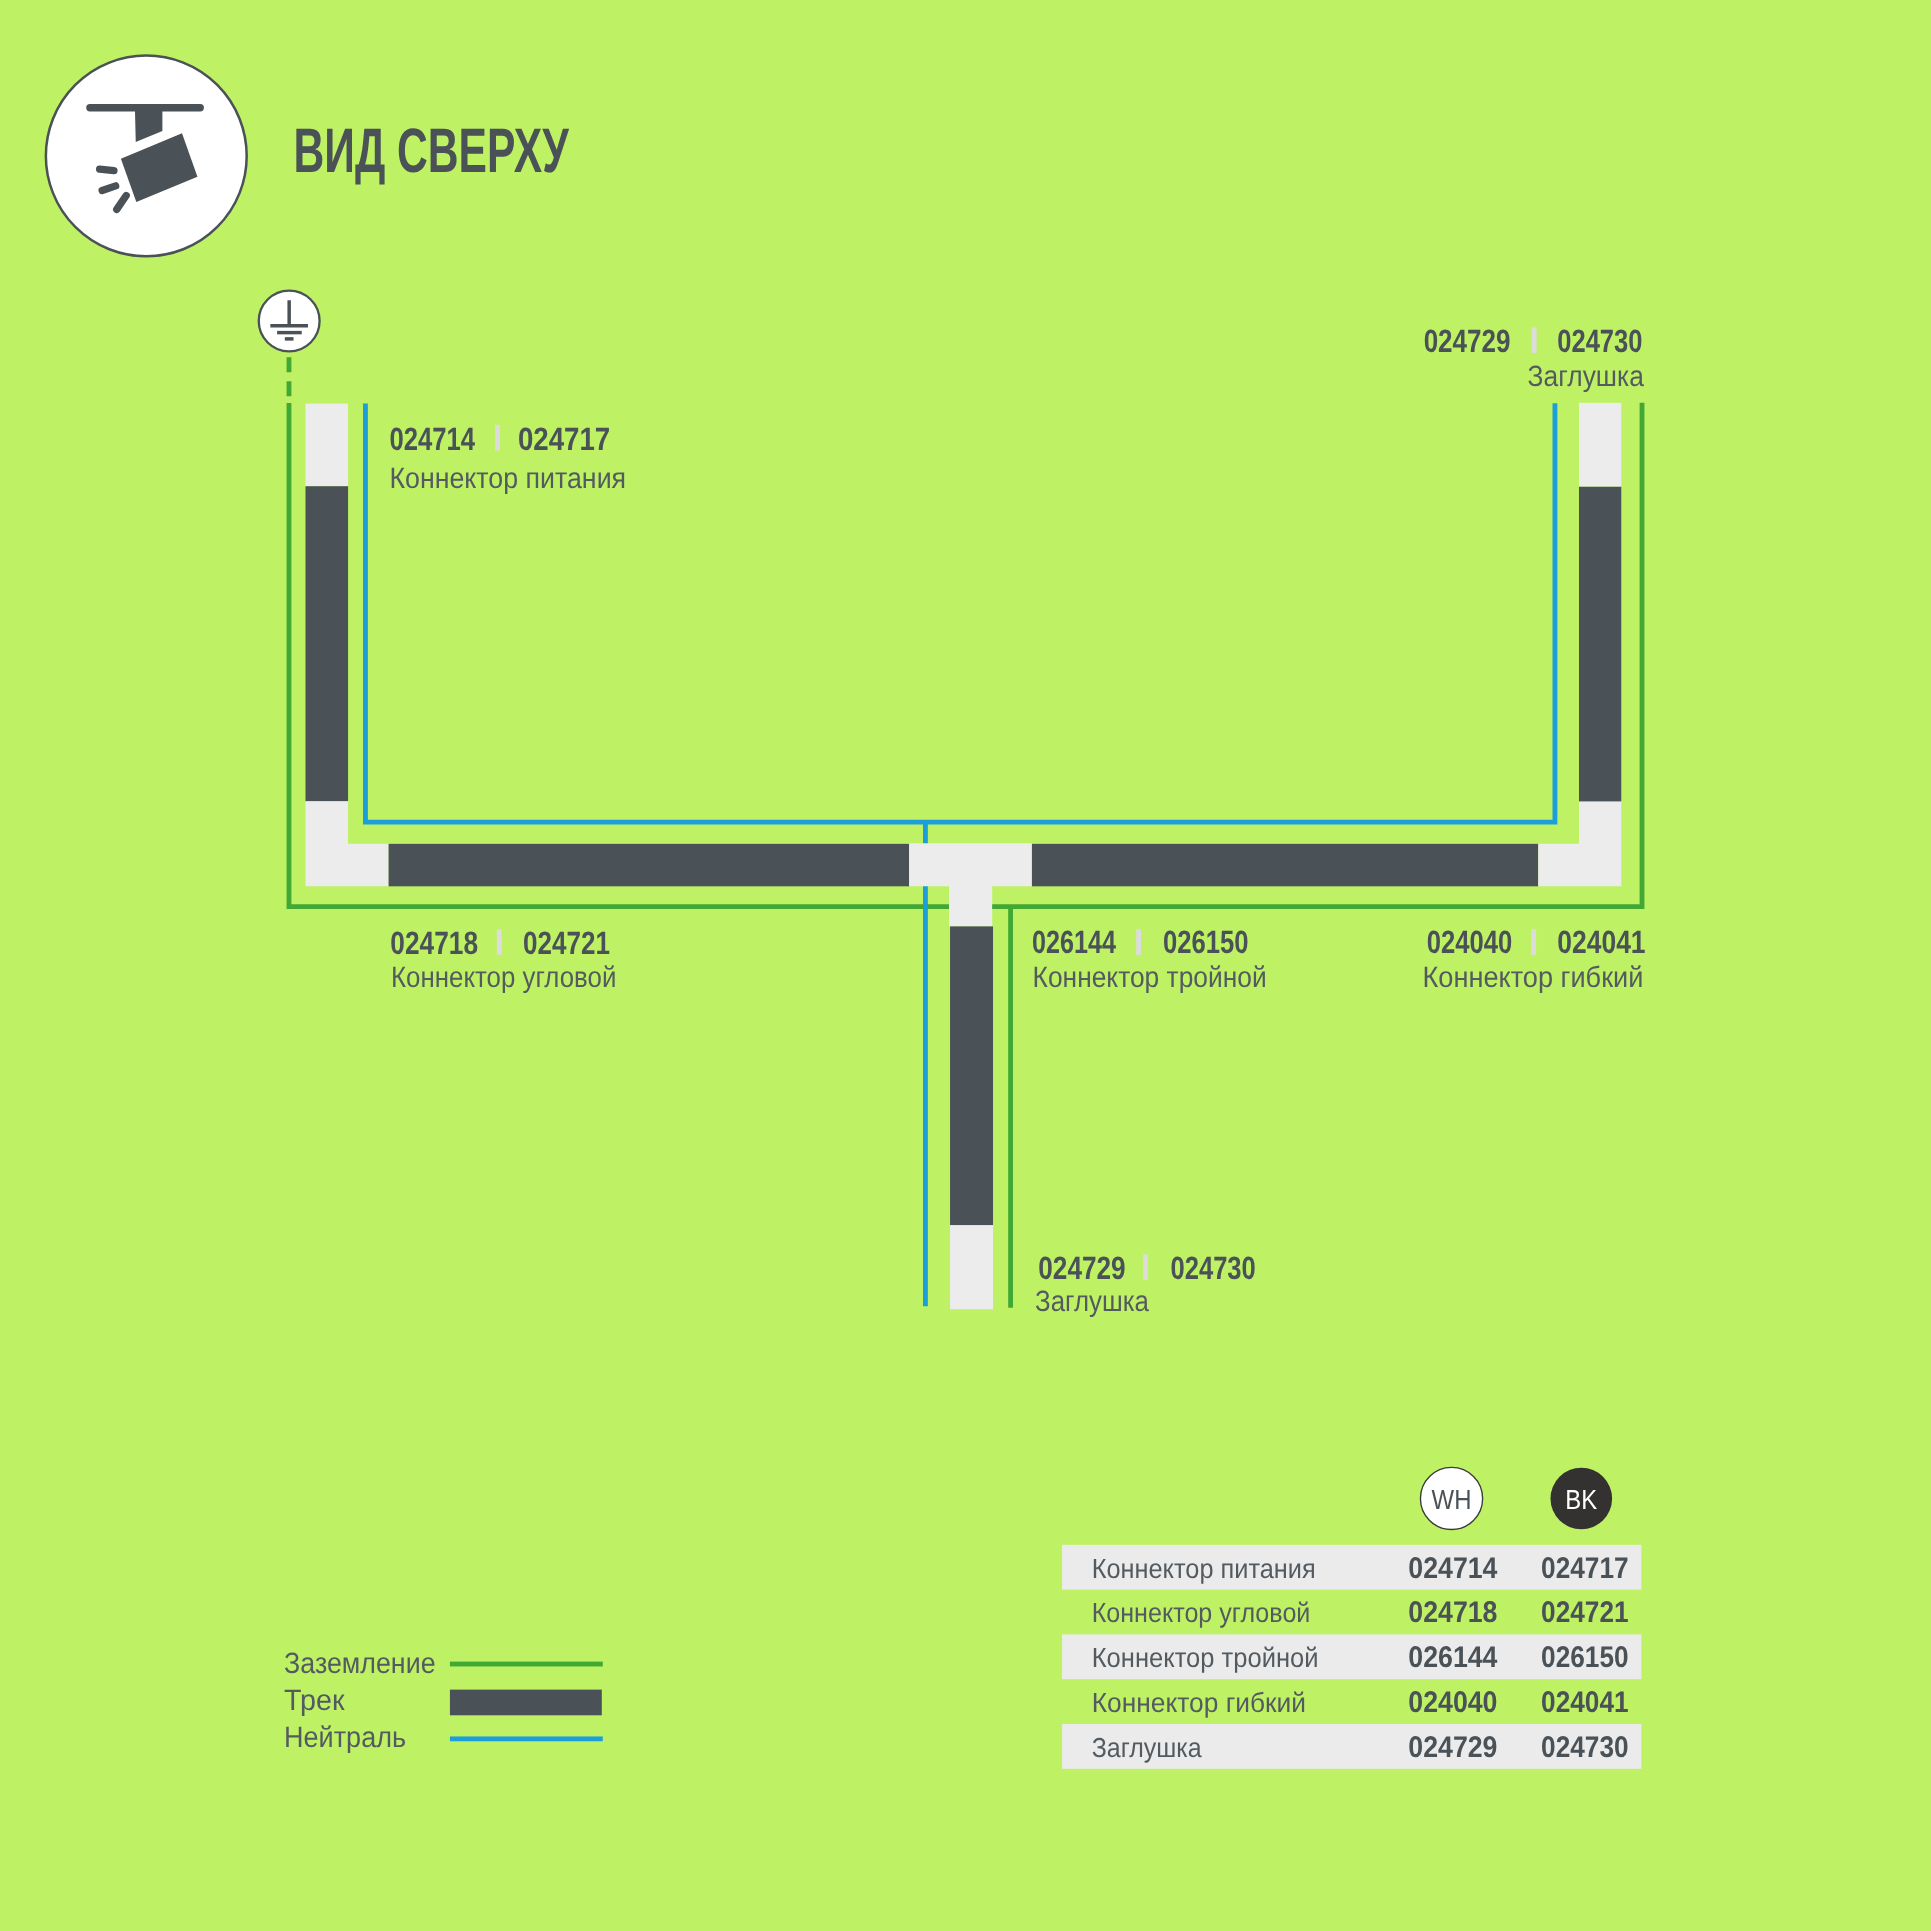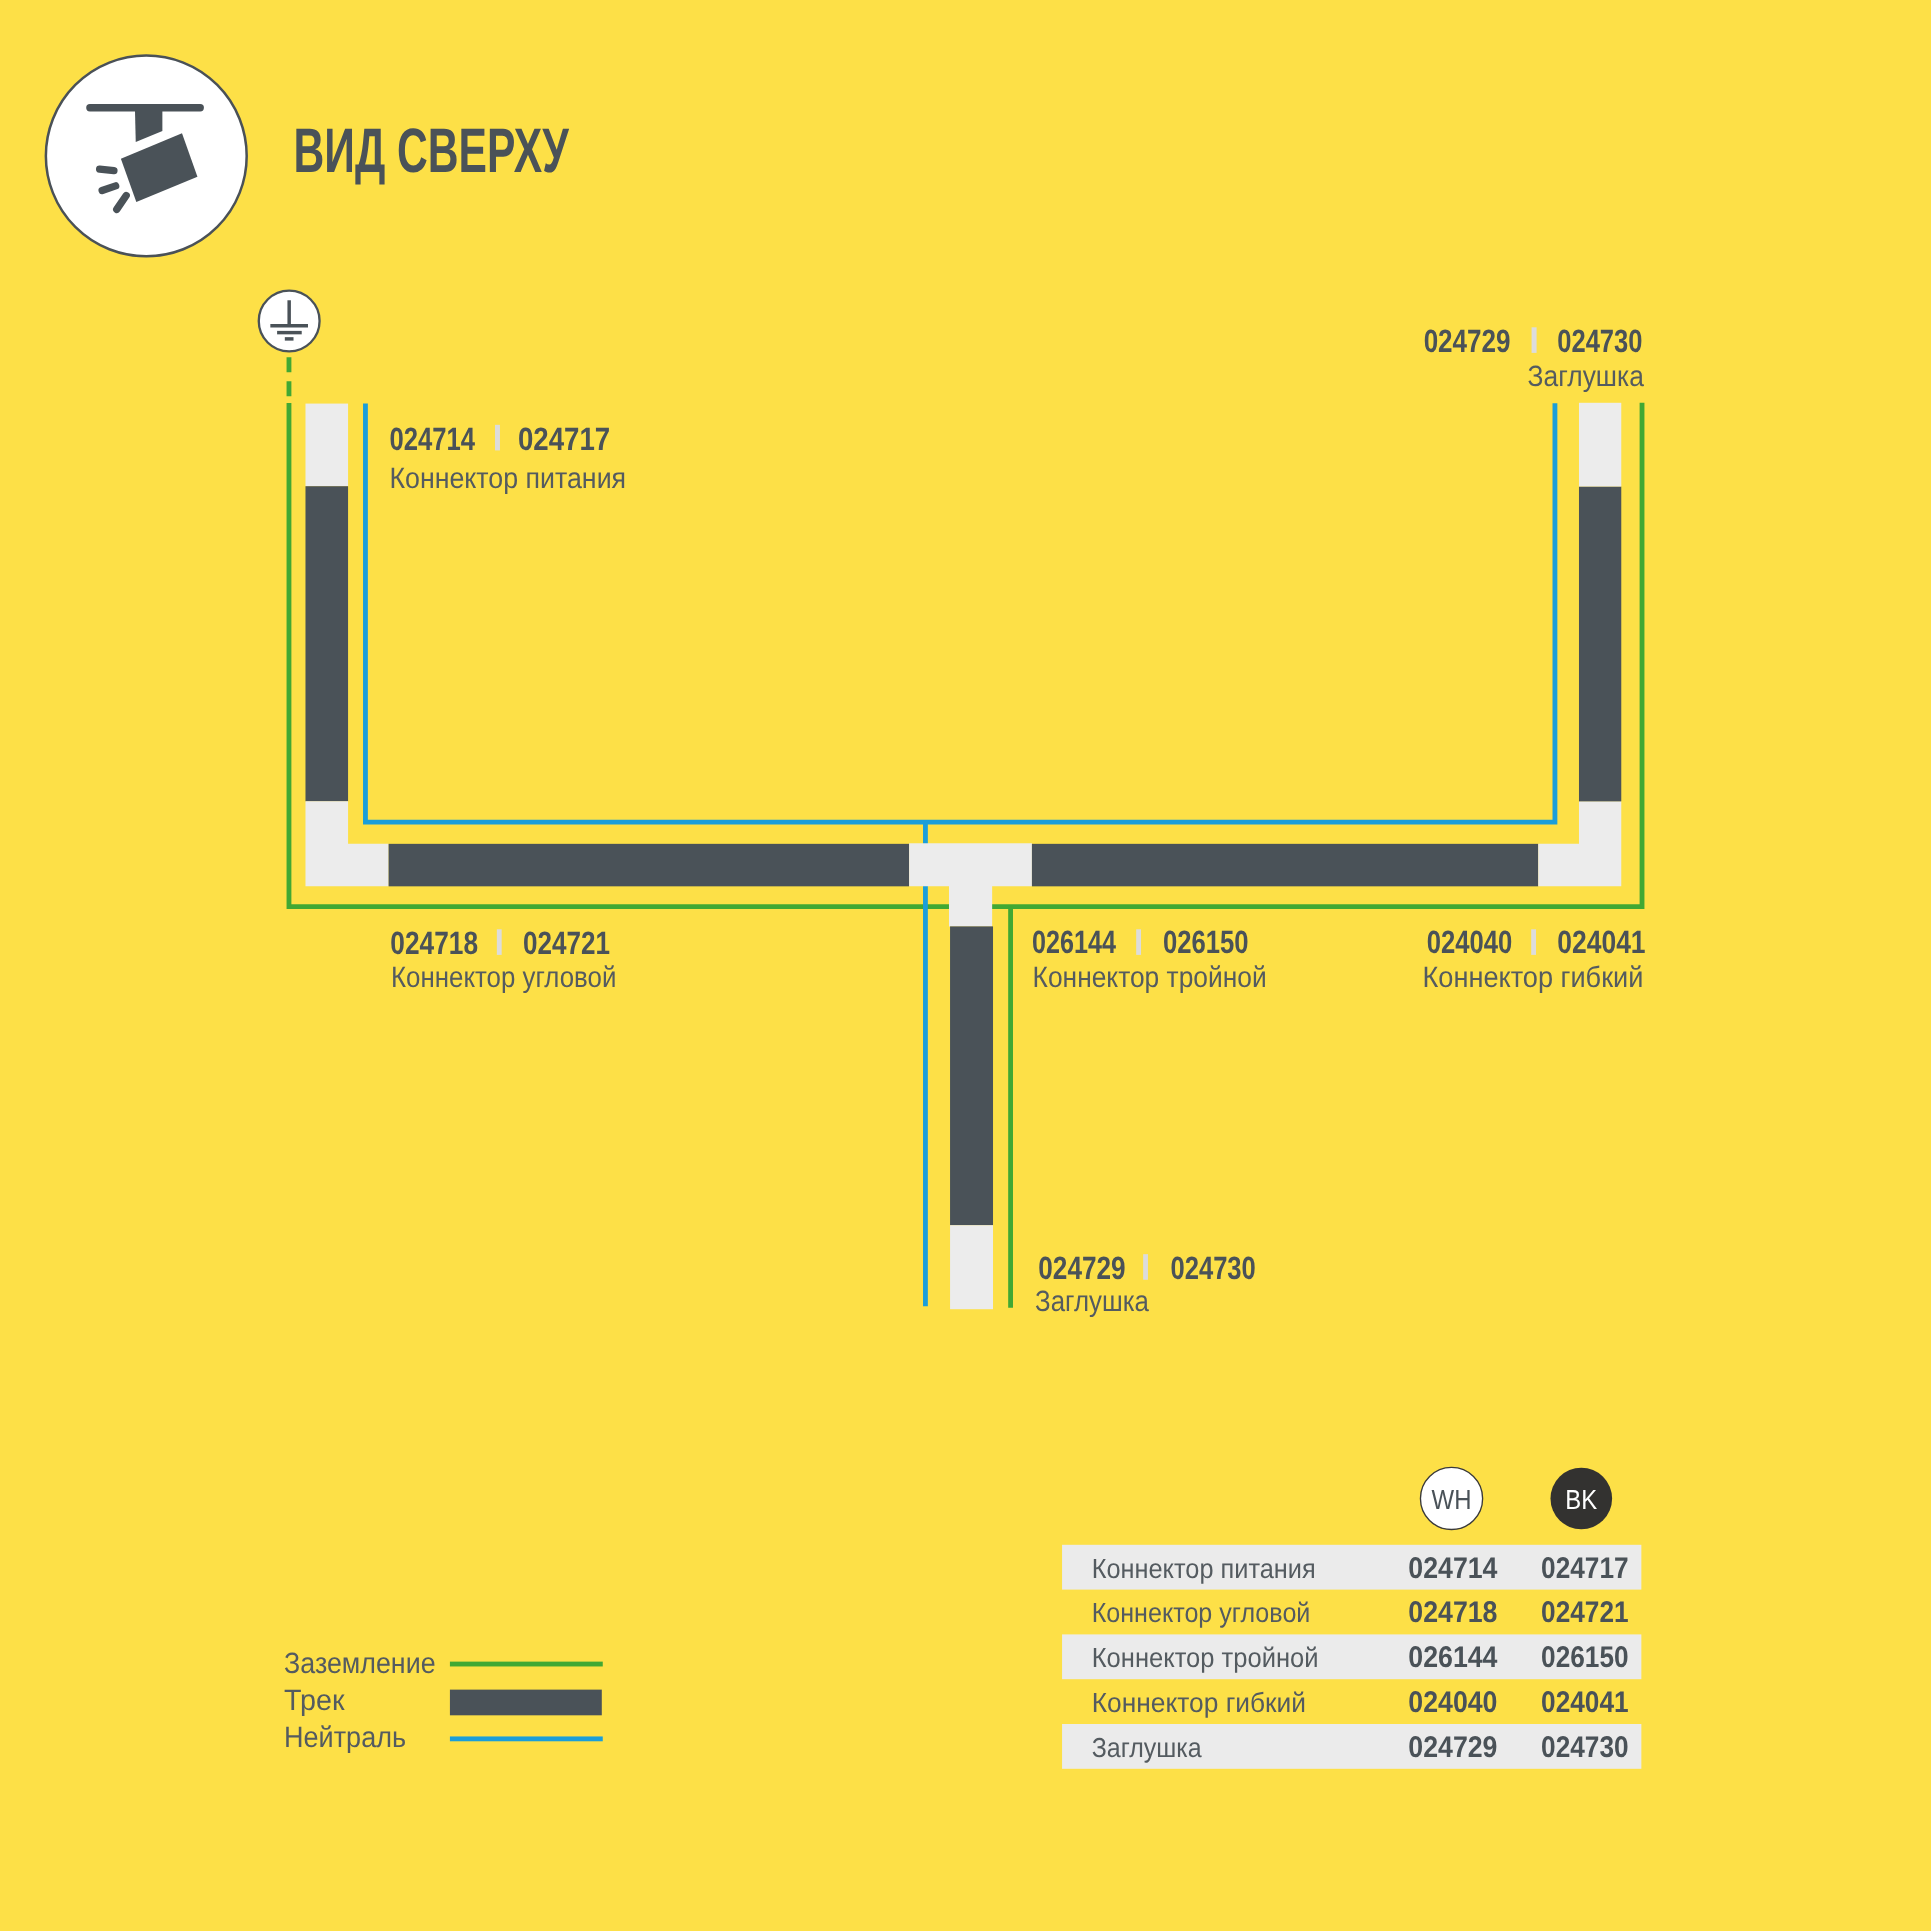--- a/index.html
+++ b/index.html
@@ -1,16 +1,16 @@
 <!DOCTYPE html>
 <html><head>
 <meta charset="utf-8">
 <style>
   html,body{margin:0;padding:0;background:#ffffff;}
-  #page{width:1931px;height:1931px;position:relative;background:#fde047;font-family:"Liberation Sans",sans-serif;transform:translateZ(0);text-align:right;}
+  #page{width:1931px;height:1931px;position:relative;background:#bef264;font-family:"Liberation Sans",sans-serif;transform:translateZ(0);text-align:right;}
   svg{position:absolute;left:0;top:0;}
   text{font-family:"Liberation Sans",sans-serif;text-rendering:geometricPrecision;}
   .num{font-weight:bold;fill:#4A5258;}
   .cap{fill:#545B60;}
 </style>
 </head>
 <body>
 <div id="page">
 <svg width="1931" height="1931" viewBox="0 0 2000 2000">
 

